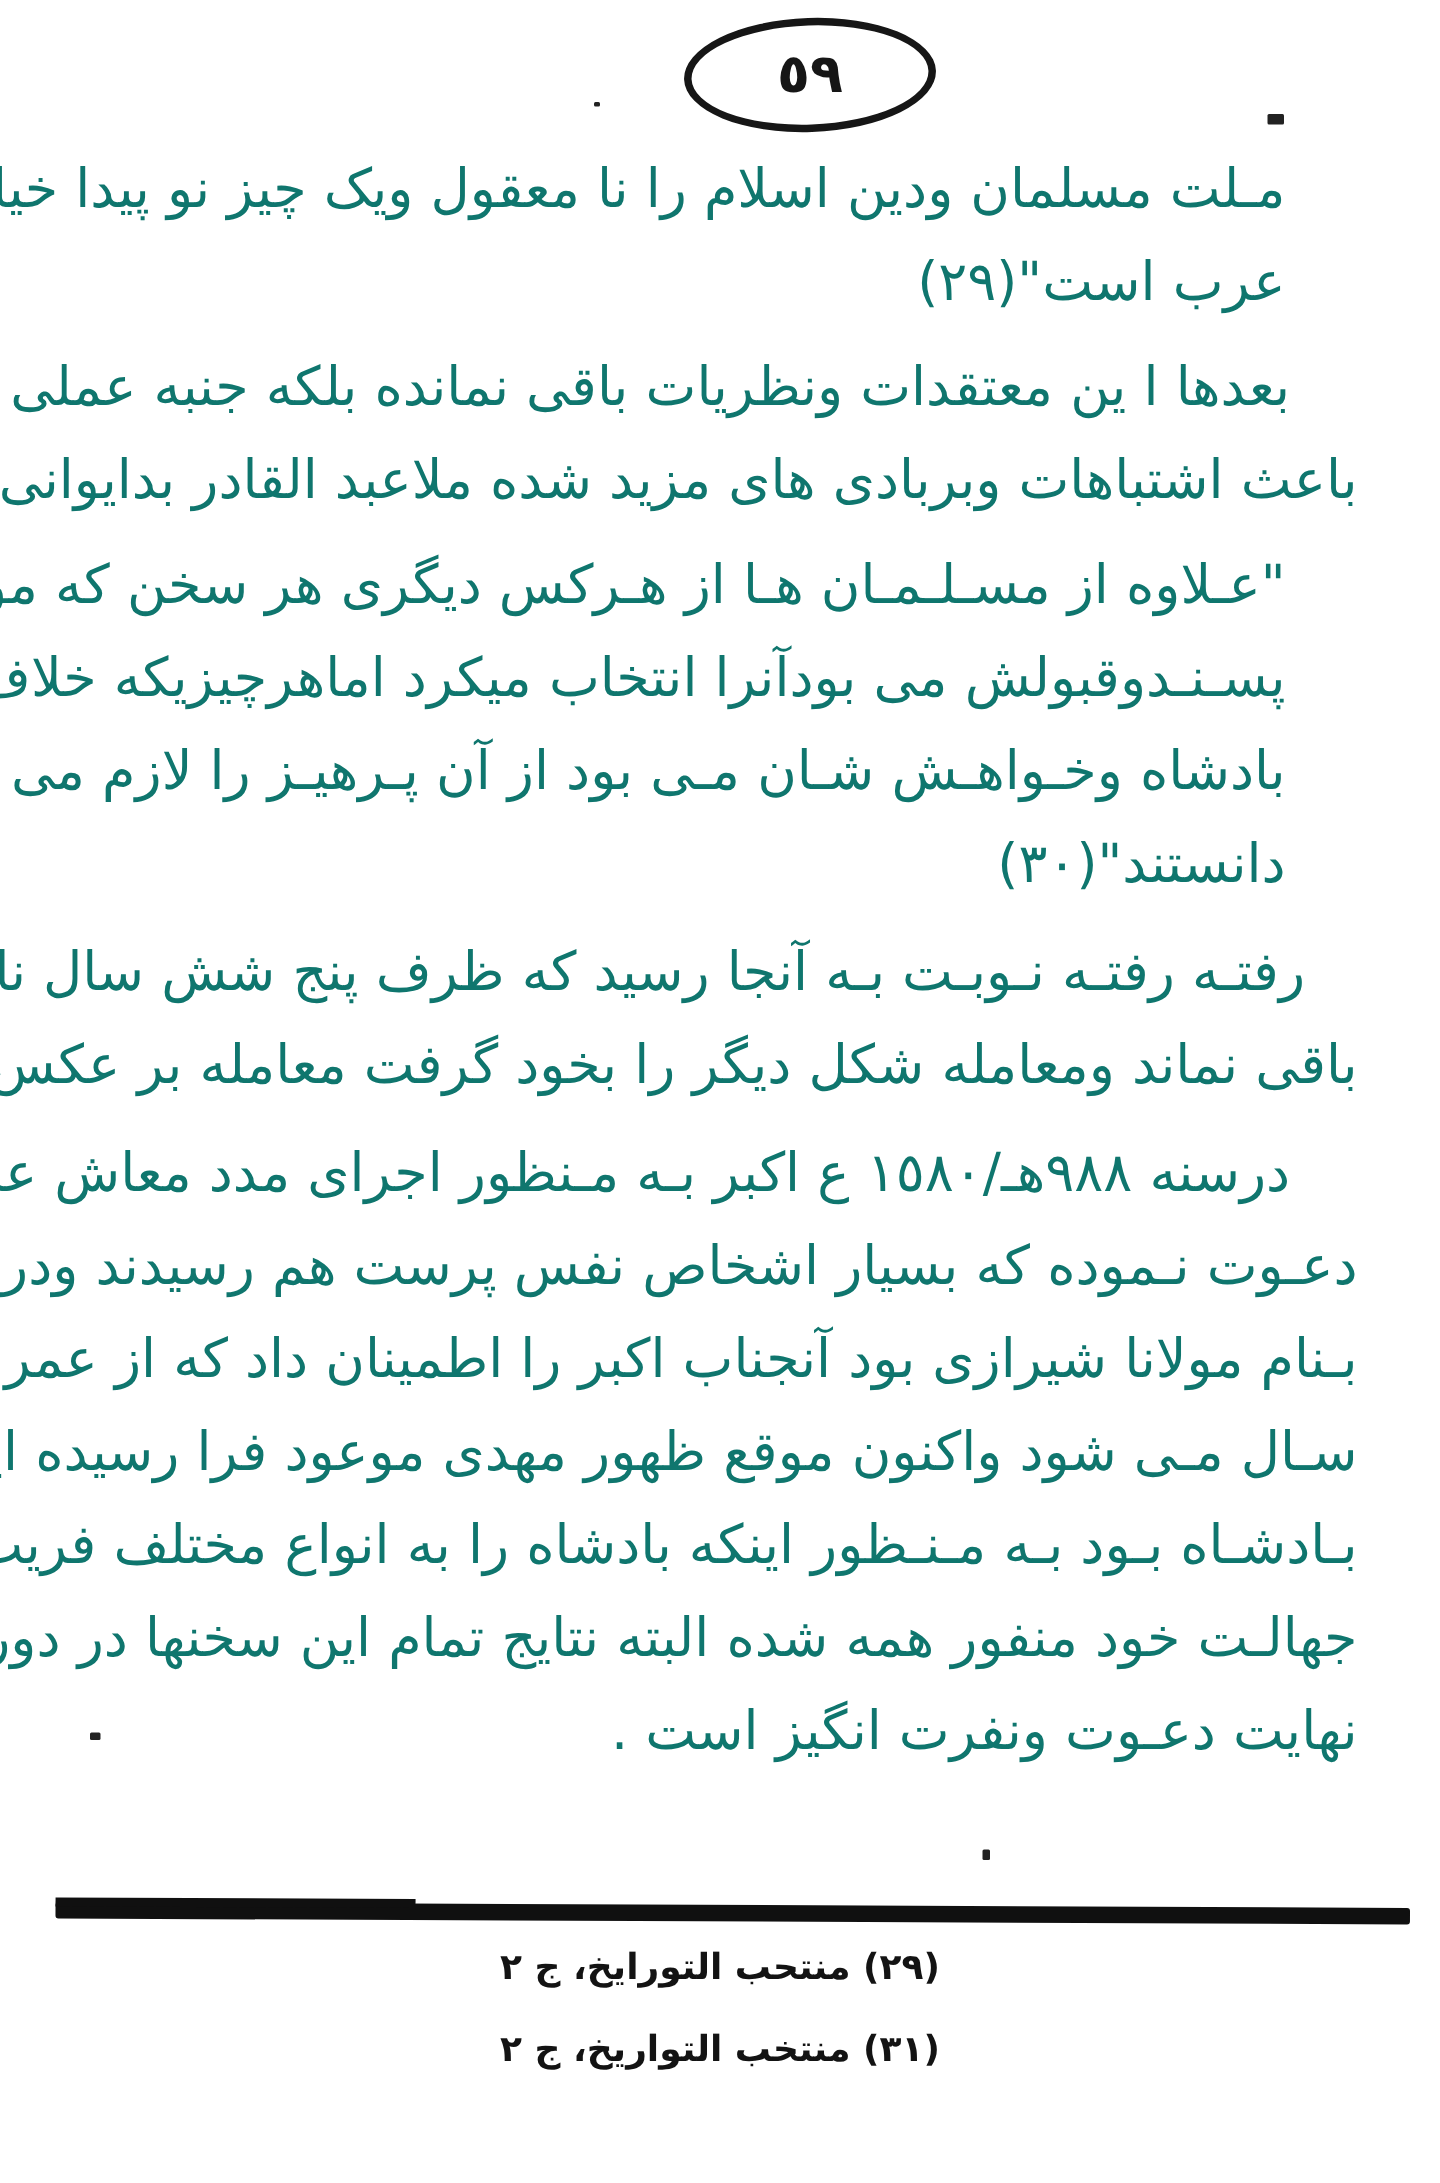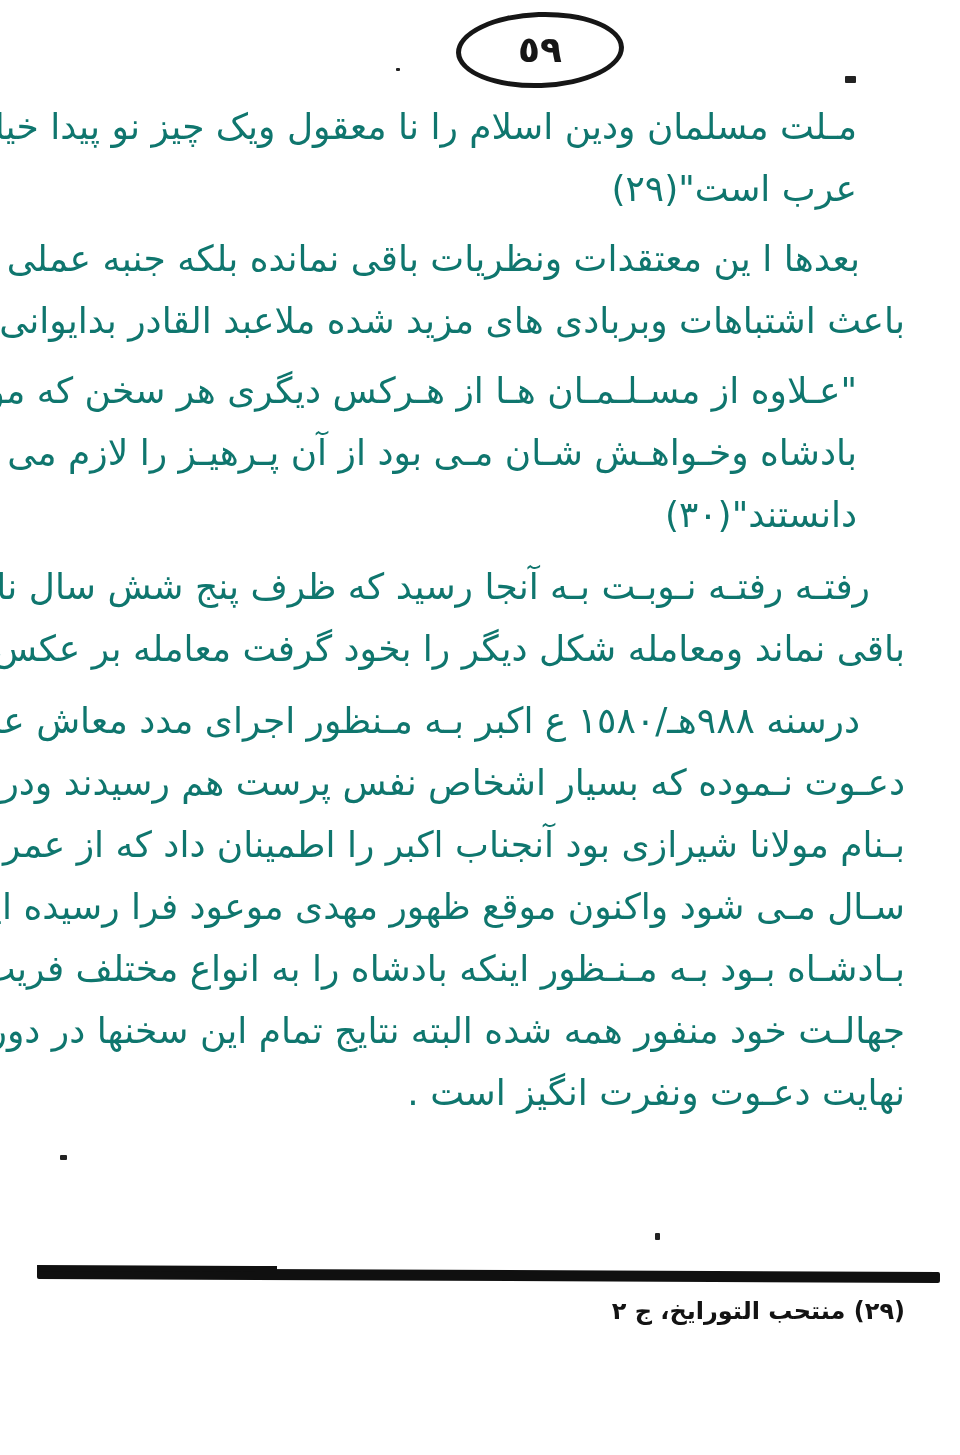--- a/index.html
+++ b/index.html
@@ -57,21 +57,21 @@
   }
   
   .footnotes{
     position:absolute;top:1284px;right:55px;left:55px;
     direction:rtl;text-align:right;
   }
   .footnote{
     direction:rtl;
     font-size:24px;font-weight:700;
     line-height:55px;height:55px;
-    text-align:right;color:#131313;
+    text-align:center;color:#131313;
   }
   
   .speck{position:absolute;background:#222;border-radius:1px;}
   .speck.s1{left:845px;top:76px;width:11px;height:7px;}
   .speck.s2{left:60px;top:1155px;width:7px;height:5px;}
   .speck.s3{left:655px;top:1233px;width:5px;height:7px;}
   .speck.s4{left:396px;top:68px;width:4px;height:3px;}
 </style>
 </head>
 <body>
@@ -94,20 +94,21 @@
       <div class="line short">عرب است"(٢٩)</div>
     </div>
 
     <div class="para p1">
       <div class="line indent-45">بعدها ا ین معتقدات ونظریات باقی نمانده بلکه جنبه عملی را بخود گرفت که</div>
       <div class="line">باعث اشتباهات وبربادی های مزید شده ملاعبد القادر بدایوانی می نویسد:</div>
     </div>
 
     <div class="quote-block qb2">
       <div class="line">"عـلاوه از مسـلـمـان هـا از هـرکس دیگری هر سخن که مورد</div>
+      <div class="line">پسـنـدوقبولش می بودآنرا انتخاب میکرد اماهرچیزیکه خلاف</div>
       <div class="line">بادشاه وخـواهـش شـان مـی بود از آن پـرهیـز را لازم می</div>
       <div class="line short">دانستند"(٣٠)</div>
     </div>
 
     <div class="para p2">
       <div class="line indent-35">رفتـه رفتـه نـوبـت بـه آنجا رسید که ظرف پنج شش سال نا م ونشانی از اسلام</div>
       <div class="line">باقی نماند ومعامله شکل دیگر را بخود گرفت معامله بر عکس شد (٣١)</div>
     </div>
 
     <div class="para p3">
@@ -119,15 +120,16 @@
       <div class="line">جهالـت خود منفور همه شده البته نتایج تمام این سخنها در دور سوم ظهور نمود که</div>
       <div class="line short">نهایت دعـوت ونفرت انگیز است .</div>
     </div>
 
   </div>
 
   <div class="separator"></div>
 
   <div class="footnotes">
     <div class="footnote">(٢٩) منتحب التورایخ، ج ٢</div>
+    <div class="footnote">(٣١) منتخب التواریخ، ج ٢</div>
   </div>
 
 </div>
 
 </body></html>

